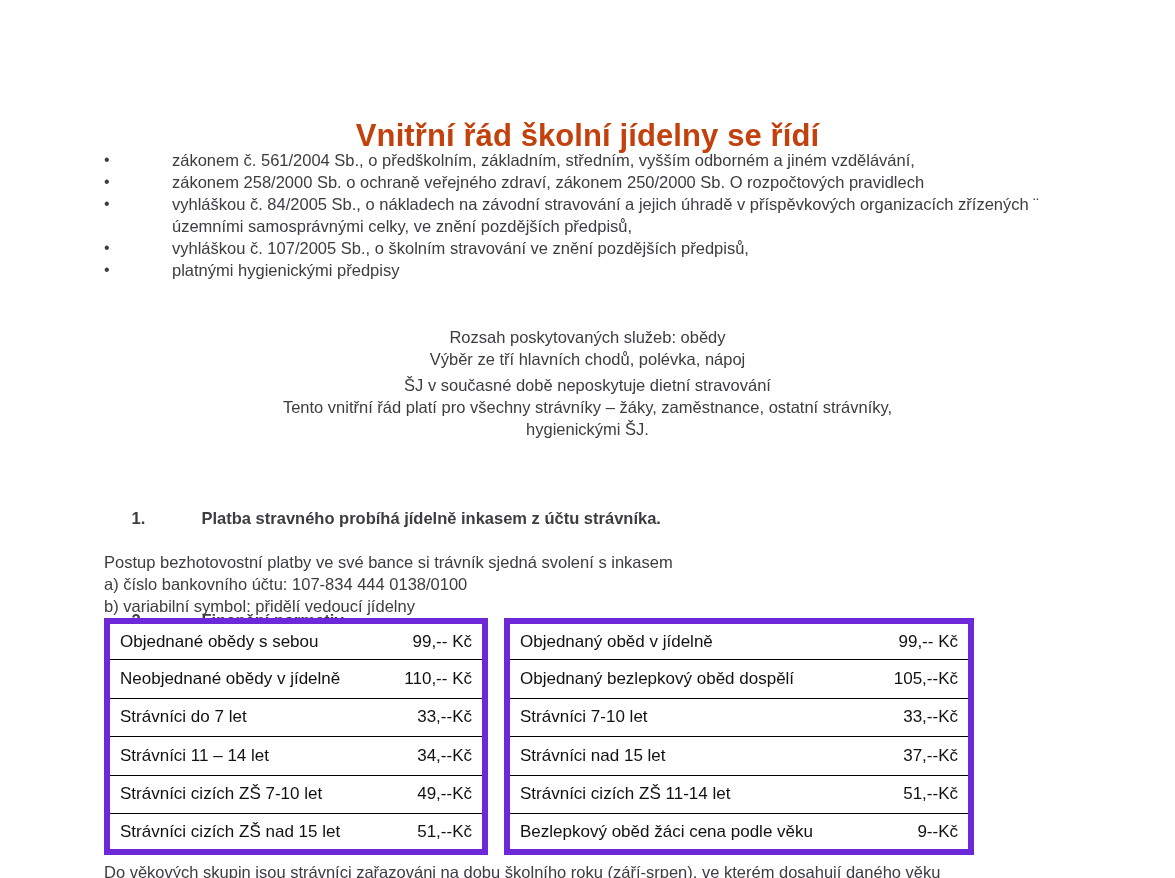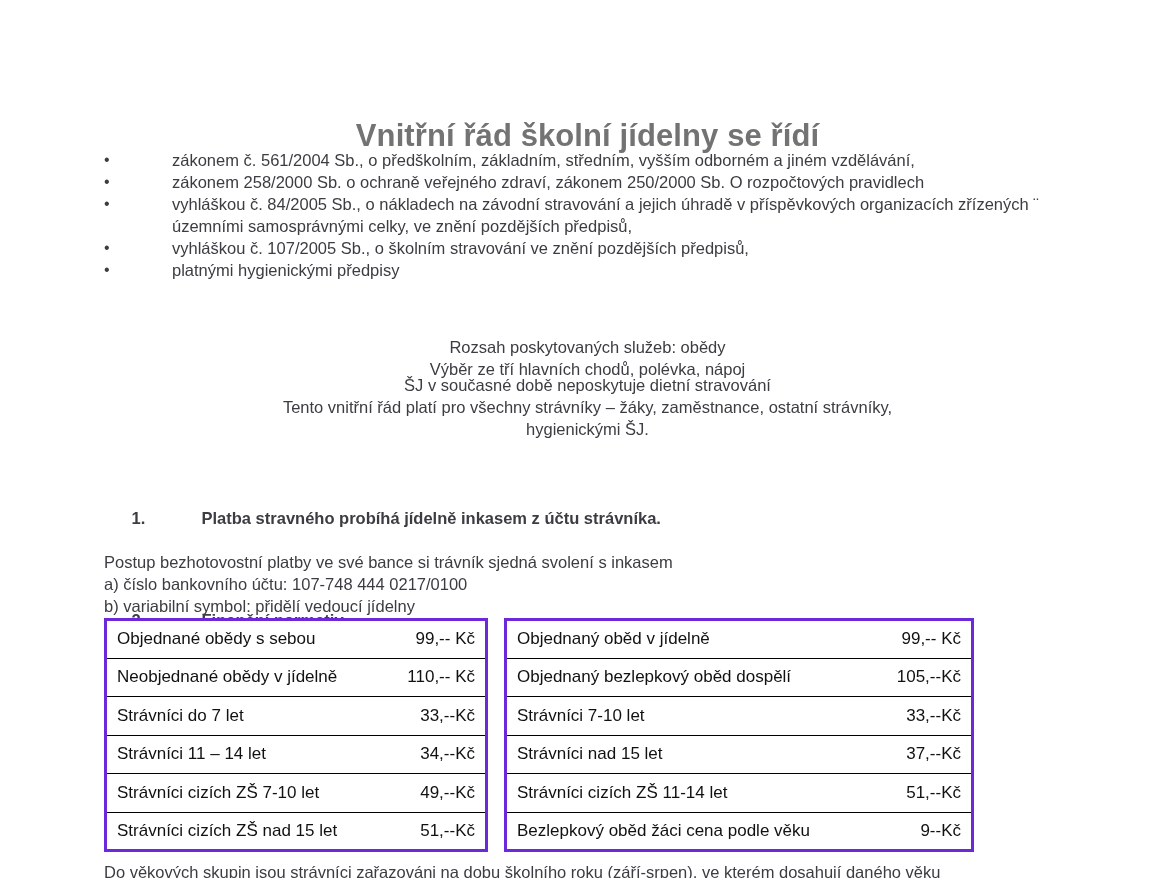--- a/index.html
+++ b/index.html
@@ -27,21 +27,21 @@
   
   .doc-title {
     position: absolute;
     left: 0;
     top: 96px;
     width: 1175px;
     text-align: center;
     font-size: 31px;
     font-weight: bold;
     letter-spacing: 0.1px;
-    color: #737373;
+    color: #c2410c;
     line-height: 1.2;
   }
 
   
   .law-list {
     position: absolute;
     left: 0;
     top: 149px;
     width: 1175px;
   }
@@ -72,21 +72,21 @@
   
   .center-block {
     position: absolute;
     left: 0;
     width: 1175px;
     text-align: center;
     font-size: 16.5px;
     line-height: 22px;
     color: #3c3c42;
   }
-  .center-block.first { top: 336px; }
+  .center-block.first { top: 326px; }
   .center-block.second { top: 374px; }
   .center-block p { margin: 0; }
 
   
   .section {
     position: absolute;
     left: 104px;
     width: 1000px;
     font-size: 16.5px;
     line-height: 22px;
@@ -111,21 +111,21 @@
   .tables-wrap {
     position: absolute;
     left: 104px;
     top: 618px;
     width: 870px;
     display: flex;
     gap: 16px;
   }
   .price-table {
     border-collapse: collapse;
-    border: 3px solid #6d28d9;
+    border: 6px solid #6d28d9;
     table-layout: fixed;
     background: #ffffff;
   }
   .price-table.left  { width: 384px; }
   .price-table.right { width: 470px; }
 
   .price-table tr { height: 38.5px; }
   .price-table td {
     border-top: 1.5px solid #000000;
     border-bottom: 1.5px solid #000000;
@@ -198,21 +198,21 @@
     </div>
 
   <div class="section" id="section-1">
     <div class="sec-head">
       <span class="sec-num">1.</span><span>Platba stravného probíhá jídelně inkasem z účtu strávníka.</span>
     </div>
     <div class="sec-line">
       <span>Postup bezhotovostní platby ve své bance si trávník sjedná </span><b>svolení s inkasem</b>
     </div>
     <div class="sec-line">
-      <span>a) číslo bankovního účtu: </span><b>107-748 444 0217/0100</b>
+      <span>a) číslo bankovního účtu: </span><b>107-834 444 0138/0100</b>
     </div>
     <div class="sec-line">b) variabilní symbol: přidělí vedoucí jídelny</div>
   </div>
 
   <div class="section" id="section-2">
     <div class="sec-head">
       <span class="sec-num">2.</span><span>Finanční normativ</span>
     </div>
   </div>
 

